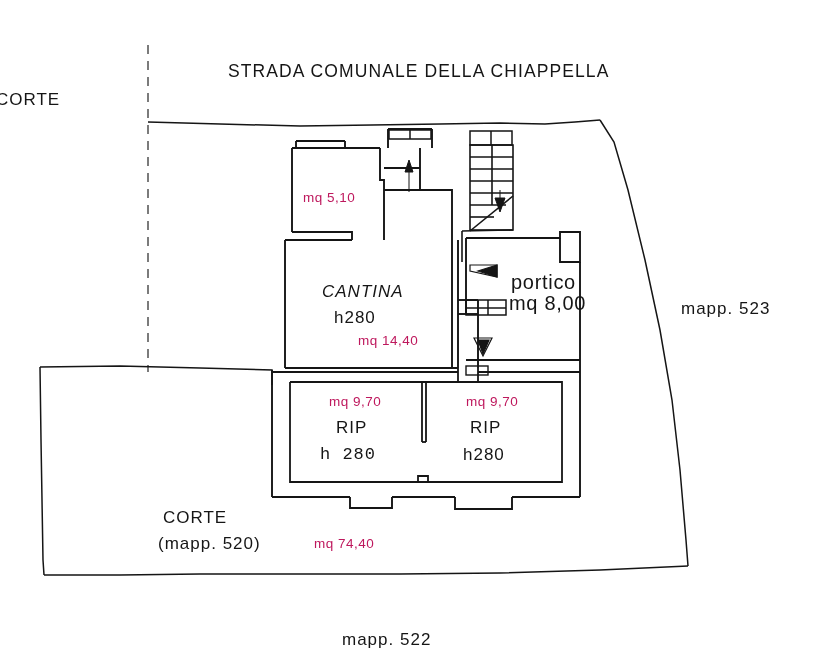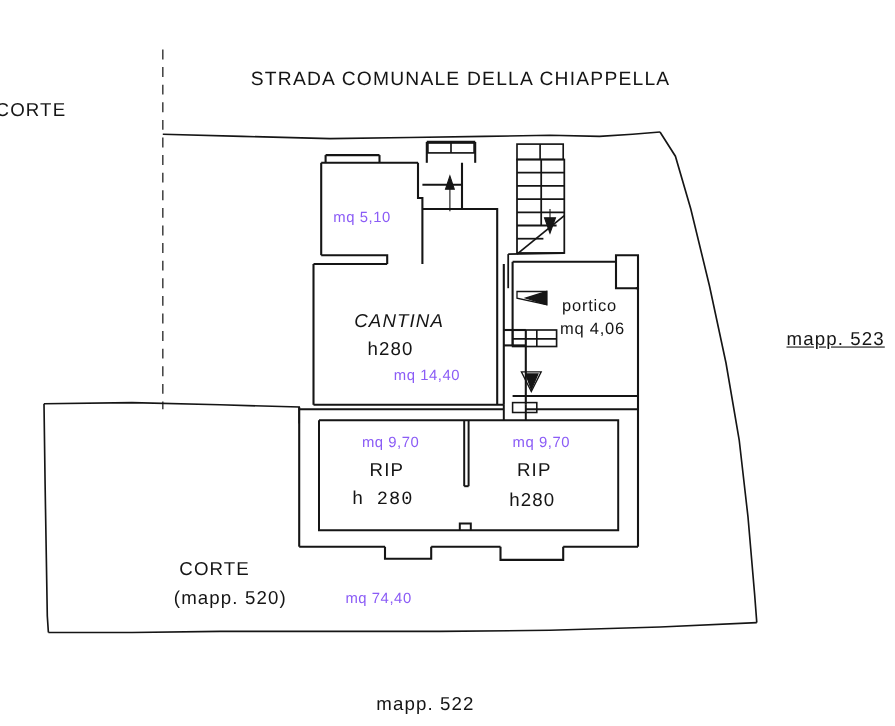--- a/index.html
+++ b/index.html
@@ -41,26 +41,26 @@
   }
   .lbl-title {
     font-size: 17.5px;
     letter-spacing: 1.1px;
   }
   .lbl-big {
     font-size: 17px;
     letter-spacing: 1.0px;
   }
   .lbl-med {
-    font-size: 15px;
+    font-size: 20px;
     letter-spacing: 0.7px;
   }
   .lbl-small {
     font-size: 13.5px;
-    color: #8b5cf6;
+    color: #be185d;
     letter-spacing: 0.5px;
   }
   .stack > div { display: block; }
 </style>
 </head>
 <body>
 
 <div id="plan-root">
 
   <svg id="plan-svg" viewBox="0 0 814 660">
@@ -205,32 +205,32 @@
       <line x1="491" y1="131" x2="491" y2="145"></line>
     </g>
 
   </svg>
 
   <div class="lbl lbl-title" style="left:228px; top:62px;">STRADA COMUNALE DELLA CHIAPPELLA</div>
 
   <div class="lbl lbl-big" style="left:-4px; top:90px;">CORTE</div>
 
 
-  <div class="lbl lbl-big" style="left:715px; top:299px;text-decoration:underline;">mapp. 523</div>
+  <div class="lbl lbl-big" style="left:681px; top:299px;">mapp. 523</div>
 
   <div class="lbl lbl-big" style="left:342px; top:630px;">mapp. 522</div>
 
   <div class="lbl lbl-small" style="left:303px; top:190px;">mq 5,10</div>
 
   <div class="lbl lbl-big" style="left:322px; top:282px;font-style:italic;">CANTINA</div>
   <div class="lbl lbl-big" style="left:334px; top:308px;">h280</div>
   <div class="lbl lbl-small" style="left:358px; top:333px;">mq 14,40</div>
 
   <div class="lbl lbl-med" style="left:511px; top:271px;">portico</div>
-  <div class="lbl lbl-med" style="left:509px; top:292px;">mq 4,06</div>
+  <div class="lbl lbl-med" style="left:509px; top:292px;">mq 8,00</div>
 
   <div class="lbl lbl-small" style="left:329px; top:394px;">mq 9,70</div>
   <div class="lbl lbl-big" style="left:336px; top:418px;">RIP</div>
   <div class="lbl lbl-big" style="left:320px; top:445px;font-family:Liberation Mono, monospace;">h 280</div>
 
   <div class="lbl lbl-small" style="left:466px; top:394px;">mq 9,70</div>
   <div class="lbl lbl-big" style="left:470px; top:418px;">RIP</div>
   <div class="lbl lbl-big" style="left:463px; top:445px;">h280</div>
 
   <div class="lbl lbl-big" style="left:163px; top:508px;">CORTE</div>

